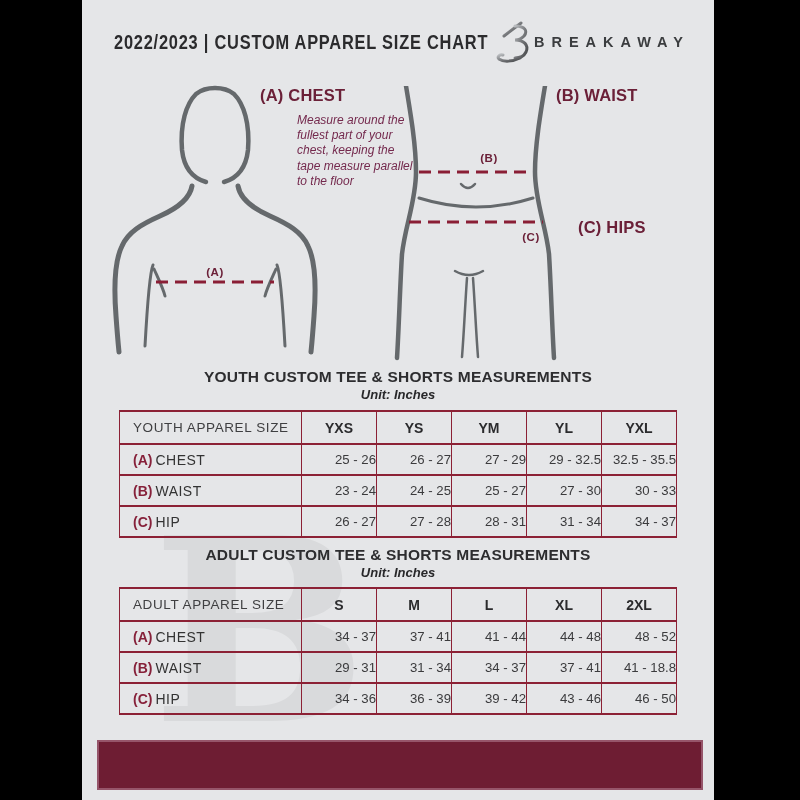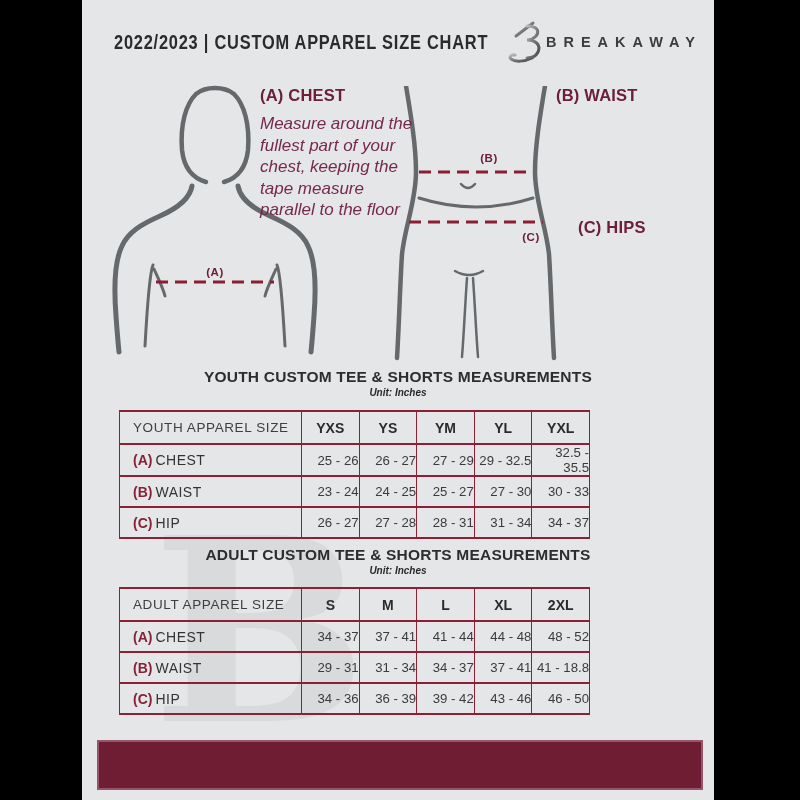--- a/index.html
+++ b/index.html
@@ -18,50 +18,50 @@
   body{background:#000;font-family:"Liberation Sans",sans-serif;position:relative;}
   .letterbox{position:absolute;top:0;height:800px;background:#000;}
   .letterbox.left{left:0;width:82px;}
   .letterbox.right{left:714px;width:86px;}
   .page{position:absolute;left:82px;top:0;width:632px;height:800px;background:var(--page-bg);overflow:hidden;}
 
   
   .hdr-title{position:absolute;left:32px;top:30px;font-size:21px;font-weight:700;
     color:var(--dark-text);letter-spacing:1px;white-space:nowrap;
     transform:scaleX(.78);transform-origin:left center;}
-  .logo-wrap{position:absolute;left:424px;top:16px;width:200px;height:50px;}
+  .logo-wrap{position:absolute;left:412px;top:16px;width:200px;height:50px;}
   .logo-b{position:absolute;left:0;top:2px;}
   .brand{position:absolute;left:40px;top:18px;font-size:14.5px;font-weight:700;
     letter-spacing:7px;color:#3b3d3f;white-space:nowrap;}
 
   
   .fig{position:absolute;}
   .fig-upper{left:26px;top:80px;}
   .fig-lower{left:311px;top:86px;}
   svg text.marker{font:700 11.5px "Liberation Sans",sans-serif;fill:var(--maroon-text);letter-spacing:.5px;}
 
   
   .guide{position:absolute;}
   .guide h3{font-size:16.5px;font-weight:800;color:var(--maroon-text);letter-spacing:.2px;}
-  .guide p{margin-top:8px;font-style:italic;font-size:17px;font-weight:500;
-    line-height:1.27;color:var(--maroon-body);white-space:pre-line;}
+  .guide p{margin-top:8px;font-style:italic;font-size:12px;font-weight:500;
+    line-height:1.27;color:var(--maroon-body);white-space:pre-line;margin-left:37px;}
   .guide-chest{left:178px;top:86px;width:158px;}
   .guide-waist{left:474px;top:86px;width:152px;}
   .guide-hips{left:496px;top:218px;width:162px;}
 
   
   .sec-title{position:absolute;width:632px;text-align:center;font-size:15.5px;
     font-weight:700;color:#2d2d2f;letter-spacing:.2px;}
-  .sec-unit{position:absolute;width:632px;text-align:center;font-size:10px;
+  .sec-unit{position:absolute;width:632px;text-align:center;font-size:13px;
     font-style:italic;font-weight:600;color:#28282a;}
   .youth-title{top:368px;} .youth-unit{top:387px;}
   .adult-title{top:546px;} .adult-unit{top:565px;}
 
   
-  table.sizes{position:absolute;left:37px;width:471px;border-collapse:collapse;
+  table.sizes{position:absolute;left:37px;width:558px;border-collapse:collapse;
     table-layout:fixed;z-index:2;}
   table.youth{top:410px;} table.adult{top:587px;}
   .sizes th,.sizes td{border:1.4px solid var(--table-border);
     border-top-width:2px;border-bottom-width:2px;background:transparent;}
   .sizes th{height:33px;font-size:14px;font-weight:700;color:#2b2b2d;text-align:center;}
   .sizes th.rowhead{width:182px;text-align:left;padding-left:13px;font-size:13.5px;
     font-weight:400;color:#3f3f41;letter-spacing:.6px;}
   .sizes td{height:31px;font-size:13.2px;font-weight:500;color:#3b3b3d;text-align:right;}
   .sizes td.rowhead{text-align:left;padding-left:13px;font-size:14px;color:#333;}
   .sizes td.rowhead .marker{font-weight:700;color:#86213a;}

